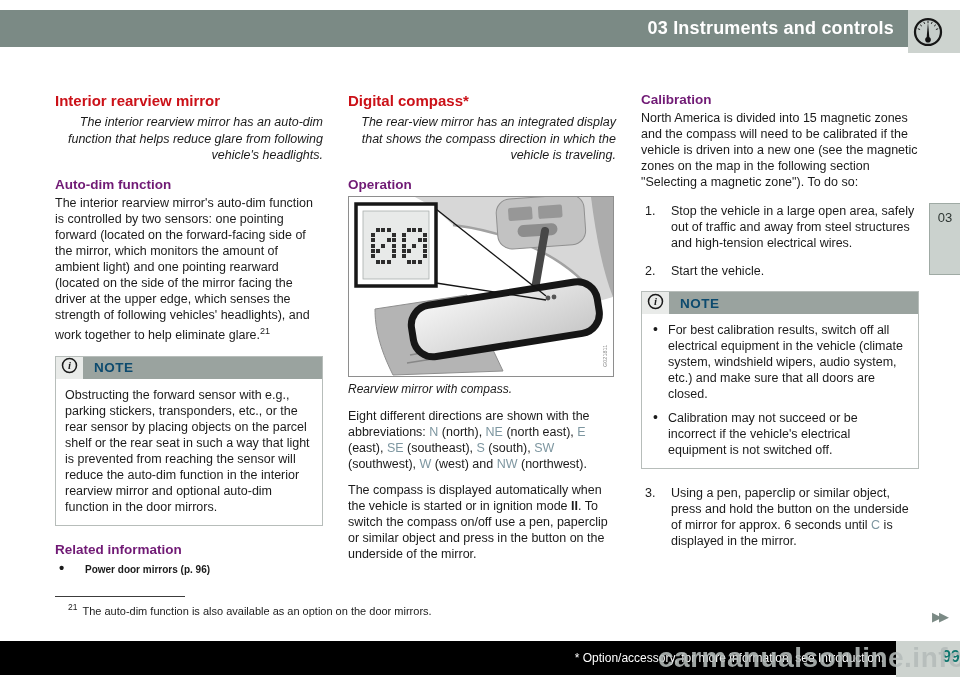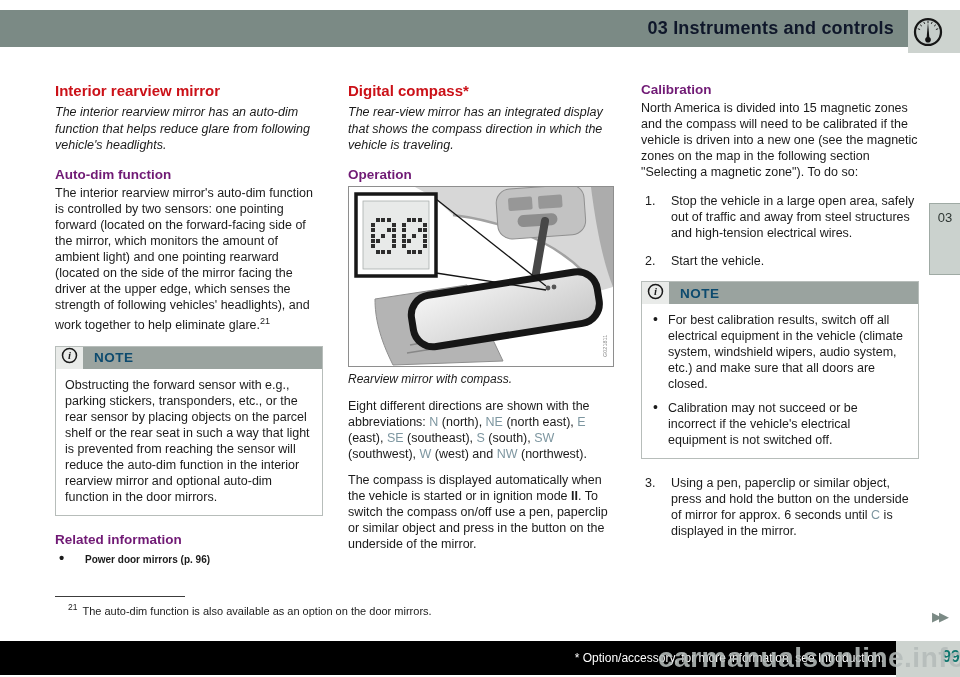--- a/index.html
+++ b/index.html
@@ -1,39 +1,39 @@
 <!DOCTYPE html>
 <html><head>
 <meta charset="utf-8">
 <style>
   html,body{margin:0;padding:0;background:#ffffff;}
   .page{position:relative;width:960px;height:677px;background:#ffffff;overflow:hidden;
         font-family:"Liberation Sans", sans-serif;color:#1b1b1b;}
 
   
   .header-band{position:absolute;left:0;top:10px;width:908px;height:37px;background:#7b8a85;}
-  .header-title{position:absolute;right:14px;top:0;line-height:37px;color:#0f172a;
+  .header-title{position:absolute;right:14px;top:0;line-height:37px;color:#ffffff;
                 font-size:18px;font-weight:bold;letter-spacing:.2px;}
   .header-icon-box{position:absolute;left:908px;top:10px;width:52px;height:43px;background:#cdd3cf;}
   .header-icon-box svg{position:absolute;left:4px;top:6px;}
 
   
   .side-tab{position:absolute;left:929px;top:203px;width:31px;height:72px;background:#cbd2ce;
             border:1px solid #9faaa4;border-right:none;box-sizing:border-box;
             font-size:13px;color:#2e3633;text-align:center;padding-top:6px;}
 
   
-  .col{position:absolute;top:82px;}
+  .col{position:absolute;top:92px;}
   .col1{left:55px;width:268px;}
   .col2{left:348px;width:268px;}
   .col3{left:641px;width:278px;}
 
   h2.sec{margin:0 0 5px 0;font-size:15px;font-weight:bold;color:#cb1118;}
   h3.sub{margin:0 0 3px 0;font-size:13.5px;font-weight:bold;color:#701a75;}
-  p.lead{margin:0 0 13px 0;font-size:12.5px;line-height:16.5px;font-style:italic;}
+  p.lead{margin:0 0 13px 0;font-size:12.5px;line-height:16.5px;font-style:italic;text-align:right;}
   p.body{margin:0 0 10px 0;font-size:12.5px;line-height:16px;}
   sup{font-size:9px;}
   .dir{color:#7d96a0;}
   .boldII{font-weight:bold;}
   .cLetter{color:#7d96a0;}
 
   
   .note{border:1px solid #b7bdba;margin:0 0 14px 0;}
   .note-head{height:22px;background:#9aa39f;display:flex;align-items:center;}
   .note-icon-sq{width:27px;height:22px;background:#e9ebe9;display:flex;align-items:center;justify-content:center;}

